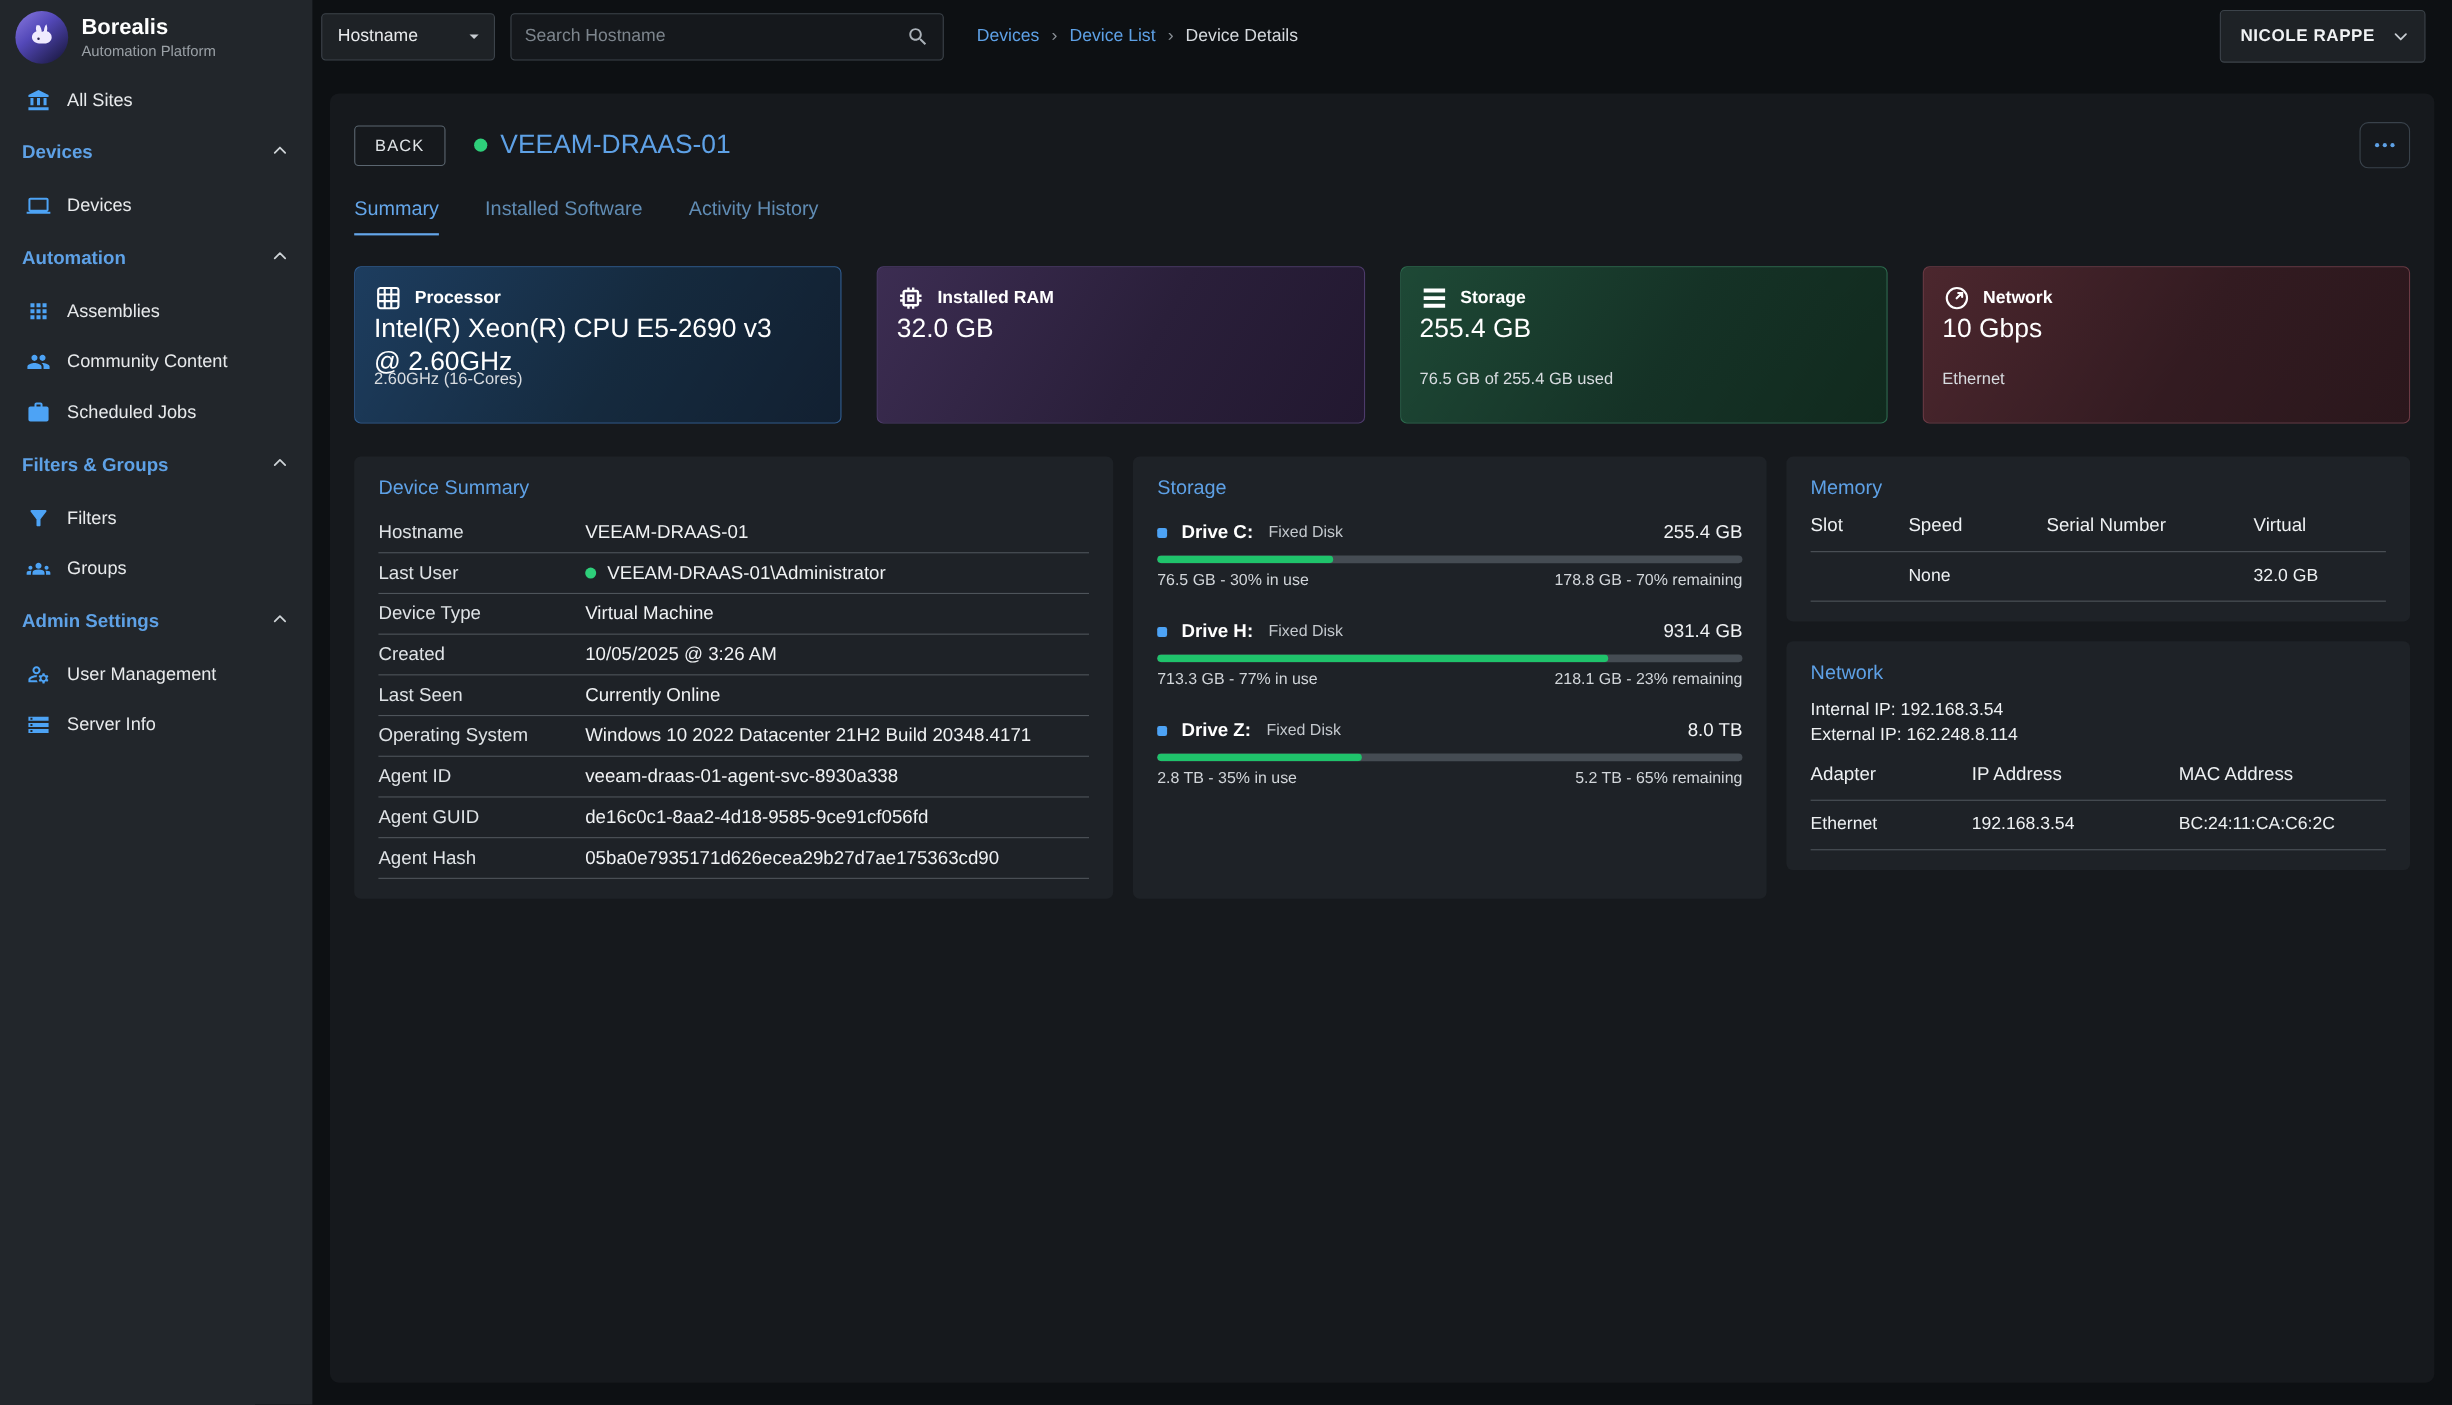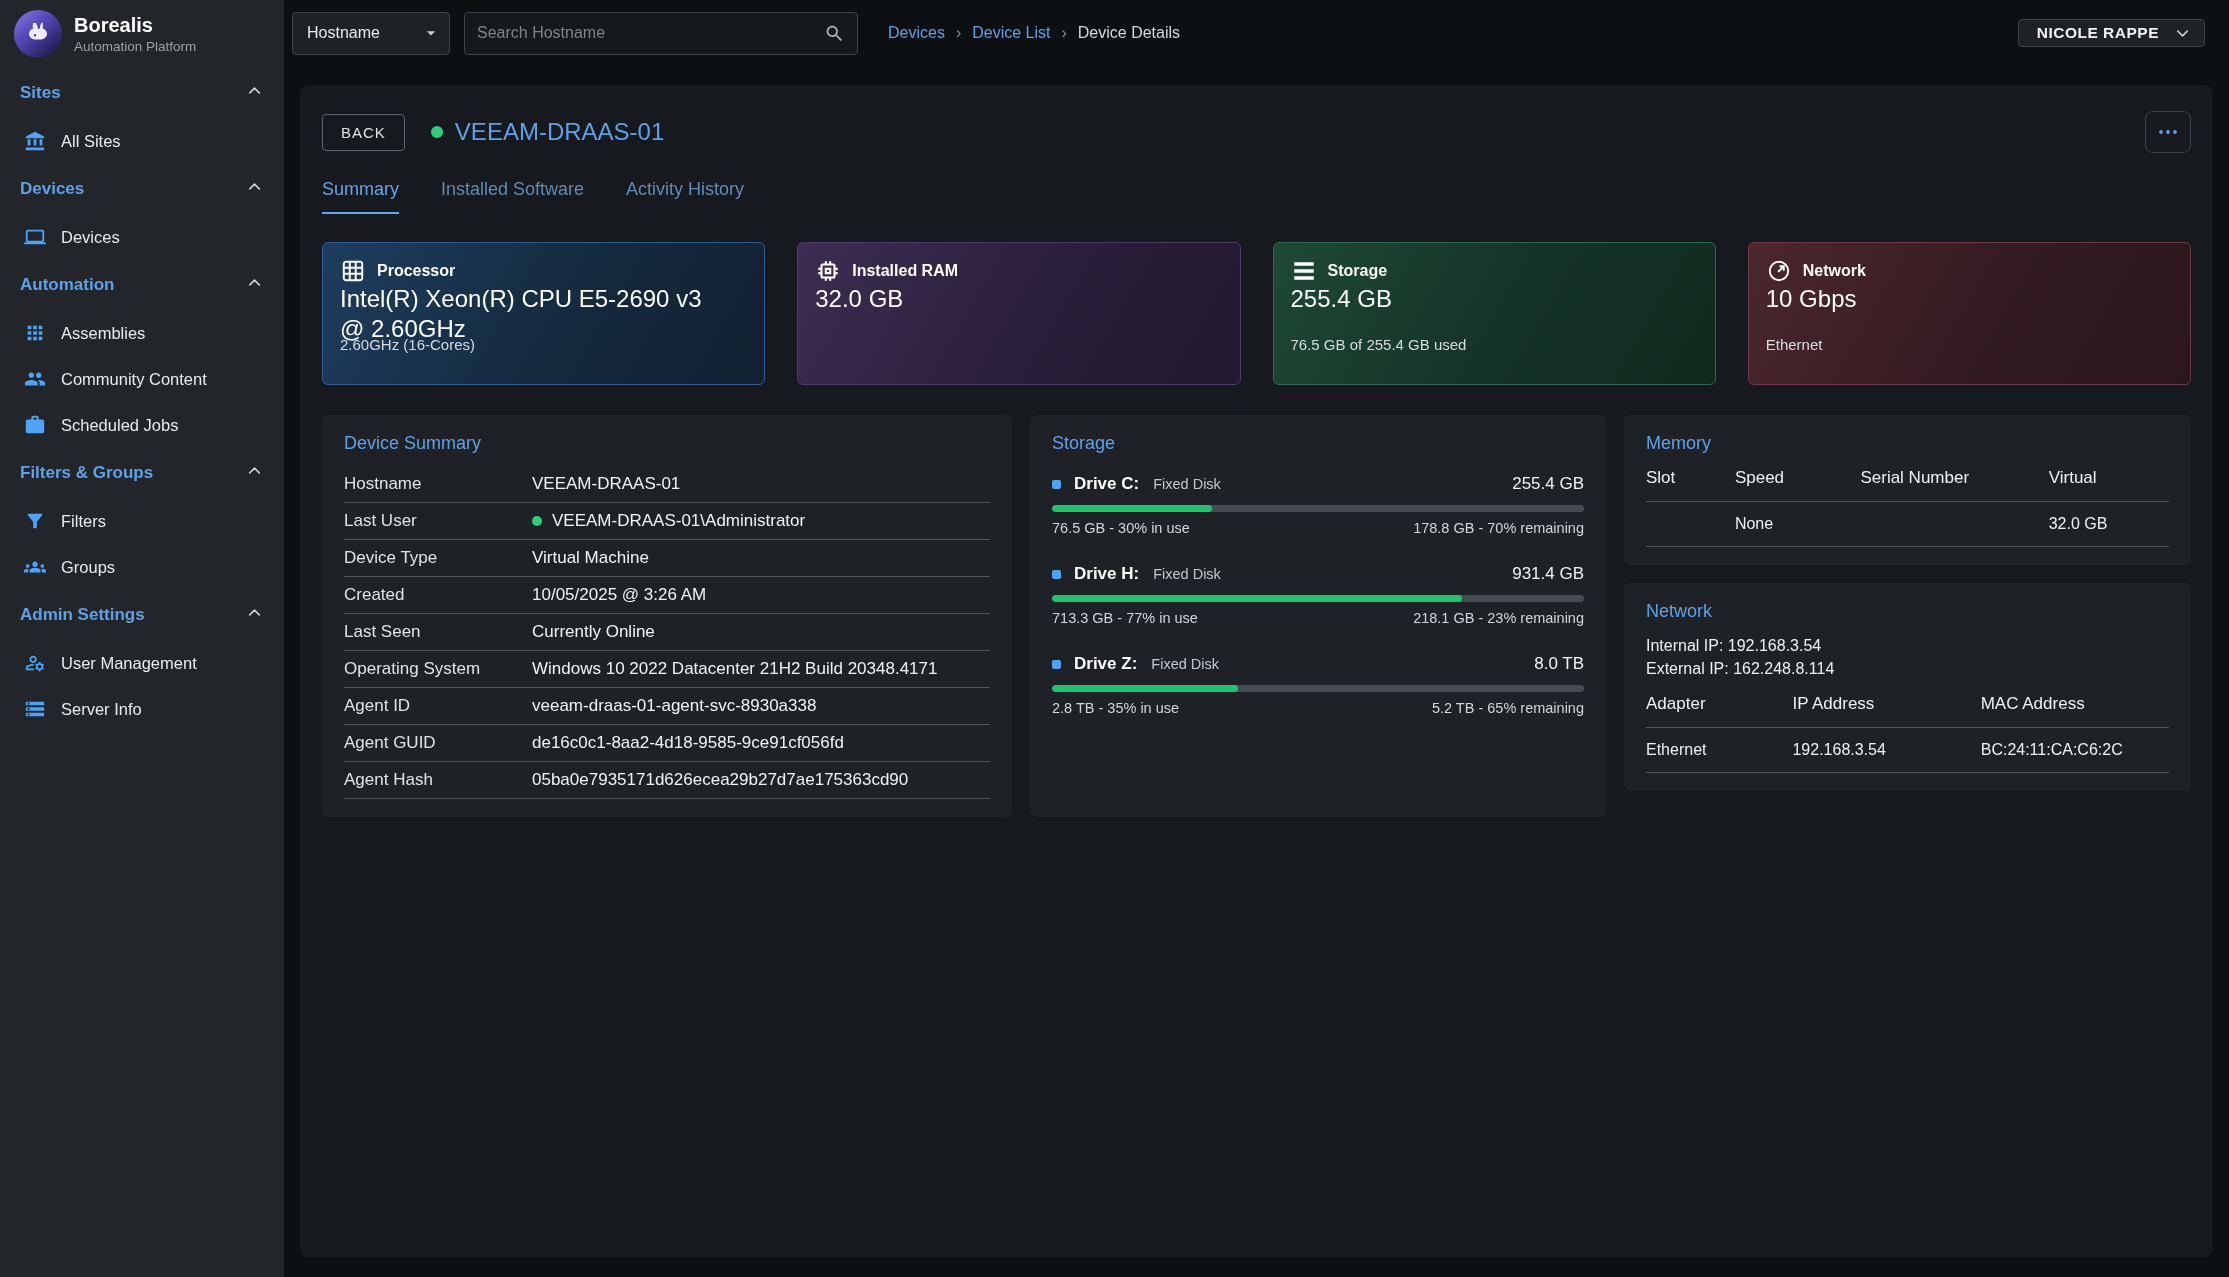--- a/index.html
+++ b/index.html
@@ -38,21 +38,21 @@
   .search-box { display: flex; align-items: center; width: 394px; height: 43px;
     border: 1px solid #3c434a; background: #15181c; border-radius: 4px; margin-left: 14px; padding: 0 12px; }
   .search-box input { flex: 1; background: transparent; border: none; outline: none;
     color: #e8eaec; font-size: 16px; font-family: inherit; }
   .search-box input::placeholder { color: #7d858d; }
   .search-box svg { width: 21px; height: 21px; color: #aab1b8; }
   .breadcrumbs { display: flex; align-items: center; gap: 11px; margin-left: 30px; font-size: 16px; }
   .crumb-link { color: #5ea1e6; cursor: pointer; text-decoration: none; }
   .crumb-sep { color: #8a9096; font-size: 16px; }
   .crumb-current { color: #d6dade; }
-  .user-chip { margin-left: auto; display: flex; align-items: center; gap: 14px; height: 28px;
+  .user-chip { margin-left: auto; display: flex; align-items: center; gap: 14px; height: 48px;
     padding: 0 12px 0 18px; border: 1px solid #3c434a; background: #1e2226; border-radius: 4px;
     font-size: 15.5px; font-weight: bold; letter-spacing: .5px; color: #f0f2f4; cursor: pointer; }
   .user-chip svg { width: 19px; height: 19px; color: #c8cdd2; }
 
   
   .content { flex: 1; padding: 19px 16px 20px 16px; min-height: 0; }
   .page-panel { background: #16191d; border-radius: 8px; height: 100%; padding: 26px 22px; }
 
   .dev-header { display: flex; align-items: center; }
   .back-btn { padding: 9px 18px; border: 1px solid #5b6670; border-radius: 4px; background: transparent;
@@ -130,26 +130,20 @@
           </svg>
       </div>
       <div class="brand-text">
         <div class="brand-title">Borealis</div>
         <div class="brand-sub">Automation Platform</div>
       </div>
     </div>
 
     <nav>
 
-      <div class="nav-header">
-        <span>Sites</span>
-        <span class="chev"><svg viewBox="0 0 24 24" fill="none" stroke="currentColor" stroke-width="2" stroke-linecap="round" stroke-linejoin="round">
-              <path d="M6 15l6-6 6 6"></path>
-            </svg></span>
-      </div>
       <div class="nav-item">
         <span class="nav-icon">
             <svg viewBox="0 0 24 24" fill="currentColor">
               <path d="M12 2L2 7v2h20V7L12 2zM4 10h3v7H4zm6.5 0h3v7h-3zM17 10h3v7h-3zM2 19h20v3H2z"></path>
             </svg>
           </span>
         <span>All Sites</span>
       </div>
 
       <div class="nav-header">

